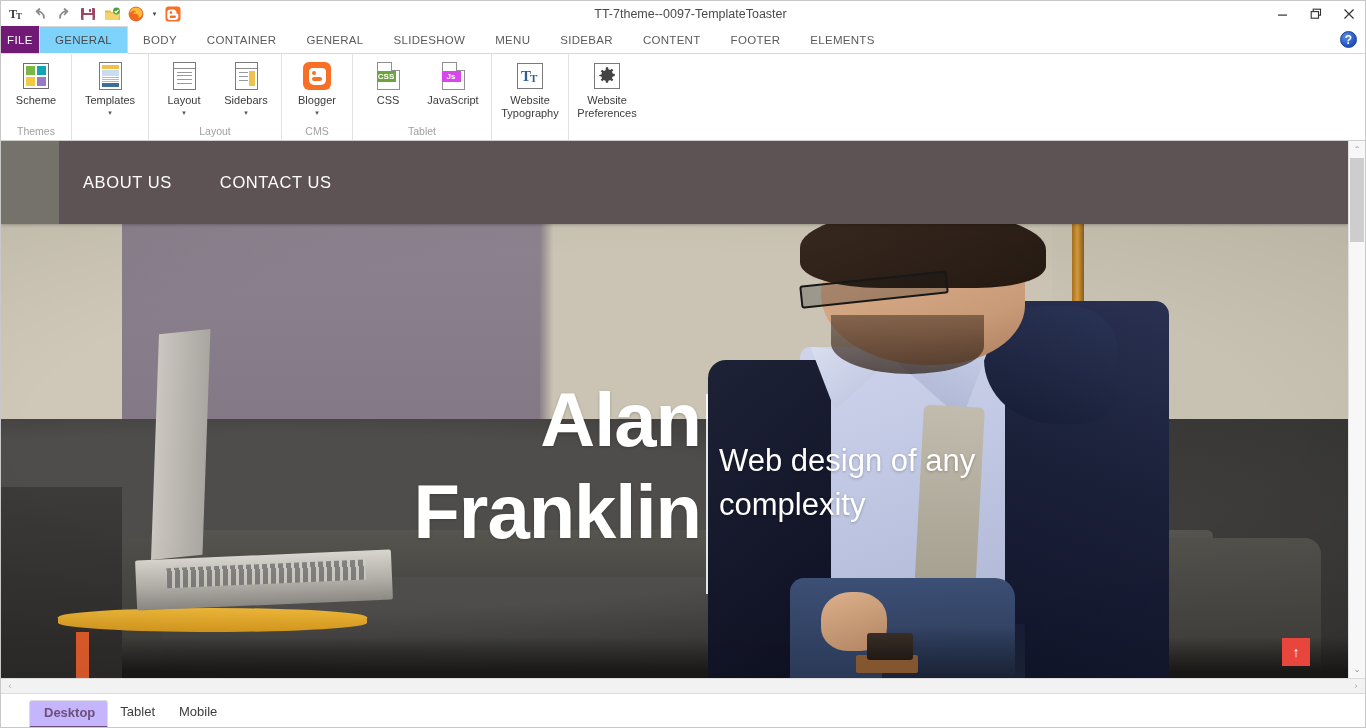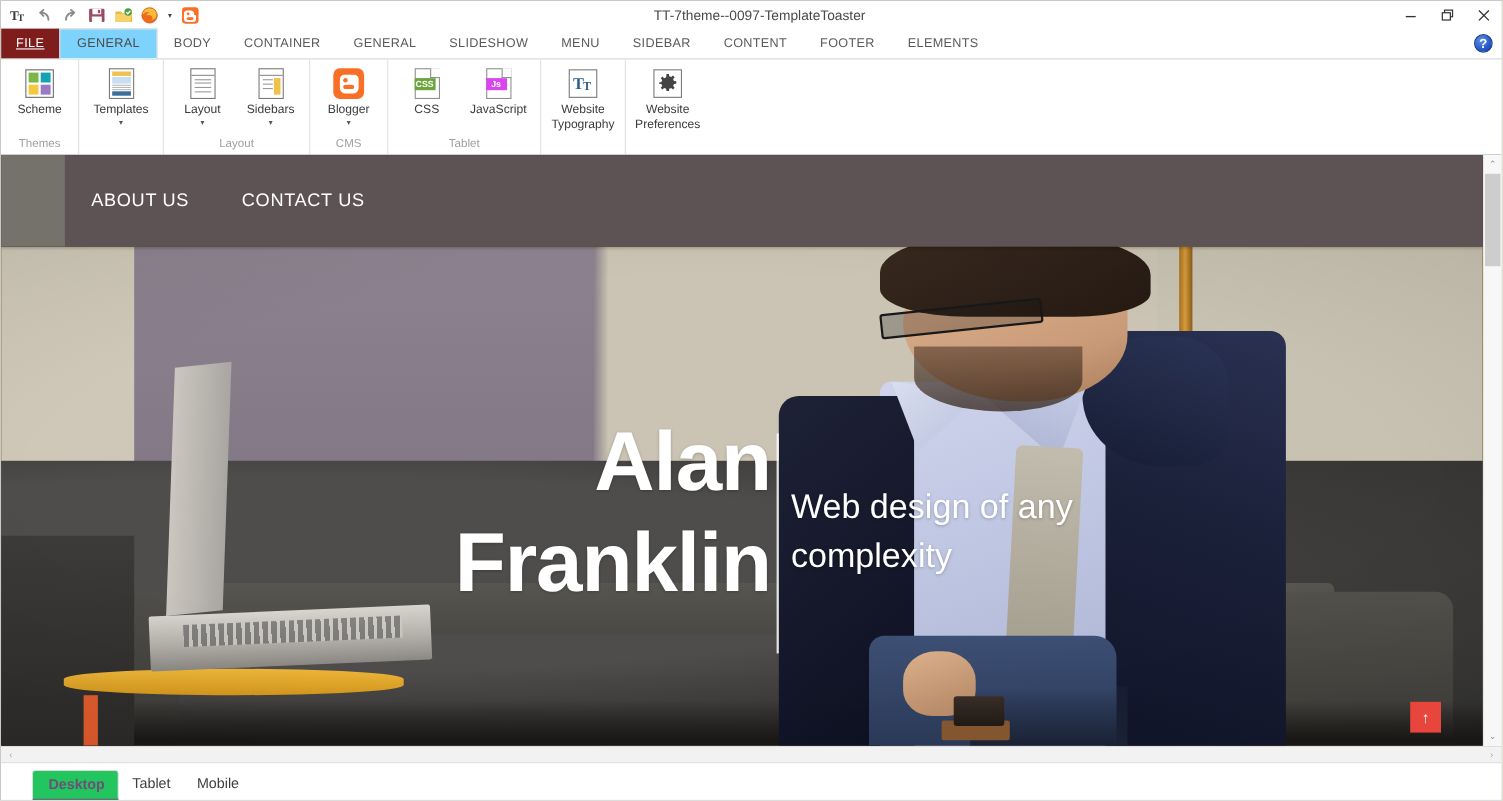--- a/index.html
+++ b/index.html
@@ -67,26 +67,26 @@
   
   .tabstrip {
     position: relative;
     height: 27px;
     display: flex;
     align-items: flex-end;
     background: #ffffff;
     border-bottom: 1px solid #d8d8d8;
   }
   .tab-file {
-    width: 53px; height: 27px;
-    background: #7f1d1d;
+    width: 38px; height: 27px;
+    background: #701a75;
     color: #ffffff;
     font-size: 11.5px;
     letter-spacing: .4px;
-    display: flex; align-items: center; justify-content: center; text-decoration: underline;
+    display: flex; align-items: center; justify-content: center;
   }
   .tab {
     height: 27px;
     padding: 0 15px;
     display: flex; align-items: center;
     font-size: 11.5px;
     color: #5b5b5b;
     letter-spacing: .3px;
     white-space: nowrap;
   }
@@ -343,21 +343,21 @@
     position: relative;
     z-index: 2;
   }
   .nav-item.active { background: #35b5ee; padding: 0 28px; }
 
   
   .hero {
     position: relative;
     height: 454px;
     overflow: hidden;
-    background: #a16207;
+    background: #8b5cf6;
   }
   .hero-bg {
     position: absolute; inset: 0;
     background:
       
       linear-gradient(90deg,
         #cfc8b8 0 9%,
         #8b8189 9.5% 40%,
         #cbc4b4 41% 78%,
         #c8c2b2 78% 100%);
@@ -672,21 +672,21 @@
     font-size: 13px;
     color: #3d3d3d;
     background: #ffffff;
     border-radius: 3px 3px 0 0;
   }
   .dev-tab.active {
     color: #6e4f7a;
     font-weight: bold;
     border: 1px solid #dcdcdc;
     border-bottom: 3px solid #6e4f7a;
-    background: #22c55e;
+    background: #c4b5fd;
     padding-left: 14px;
   }
 </style>
 </head>
 <body>
 
 <div id="app">
 
   <div class="titlebar">
     <div class="qat">

